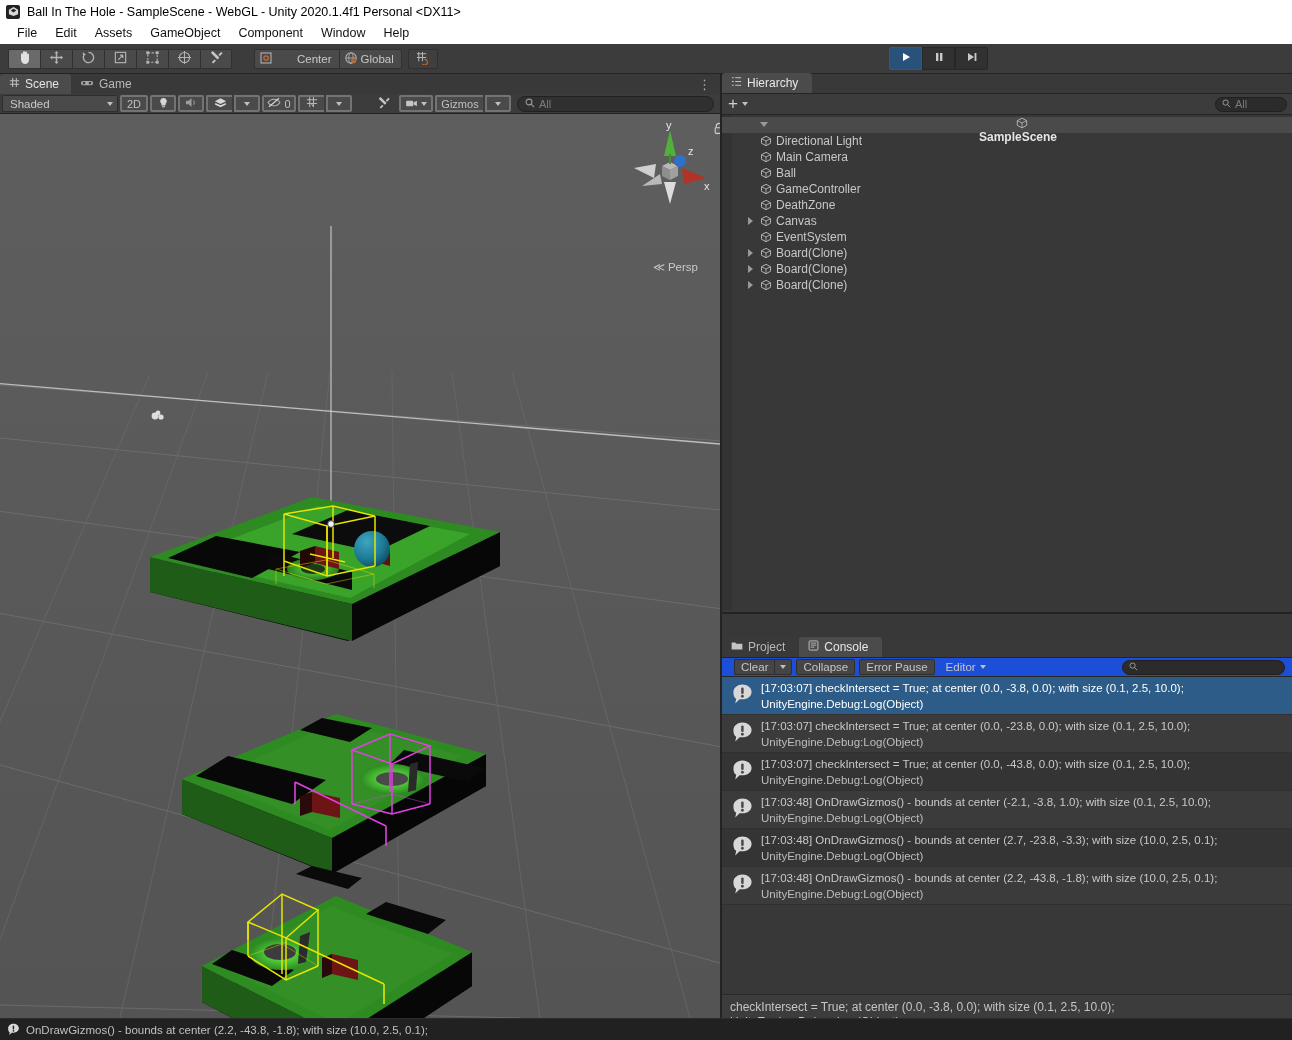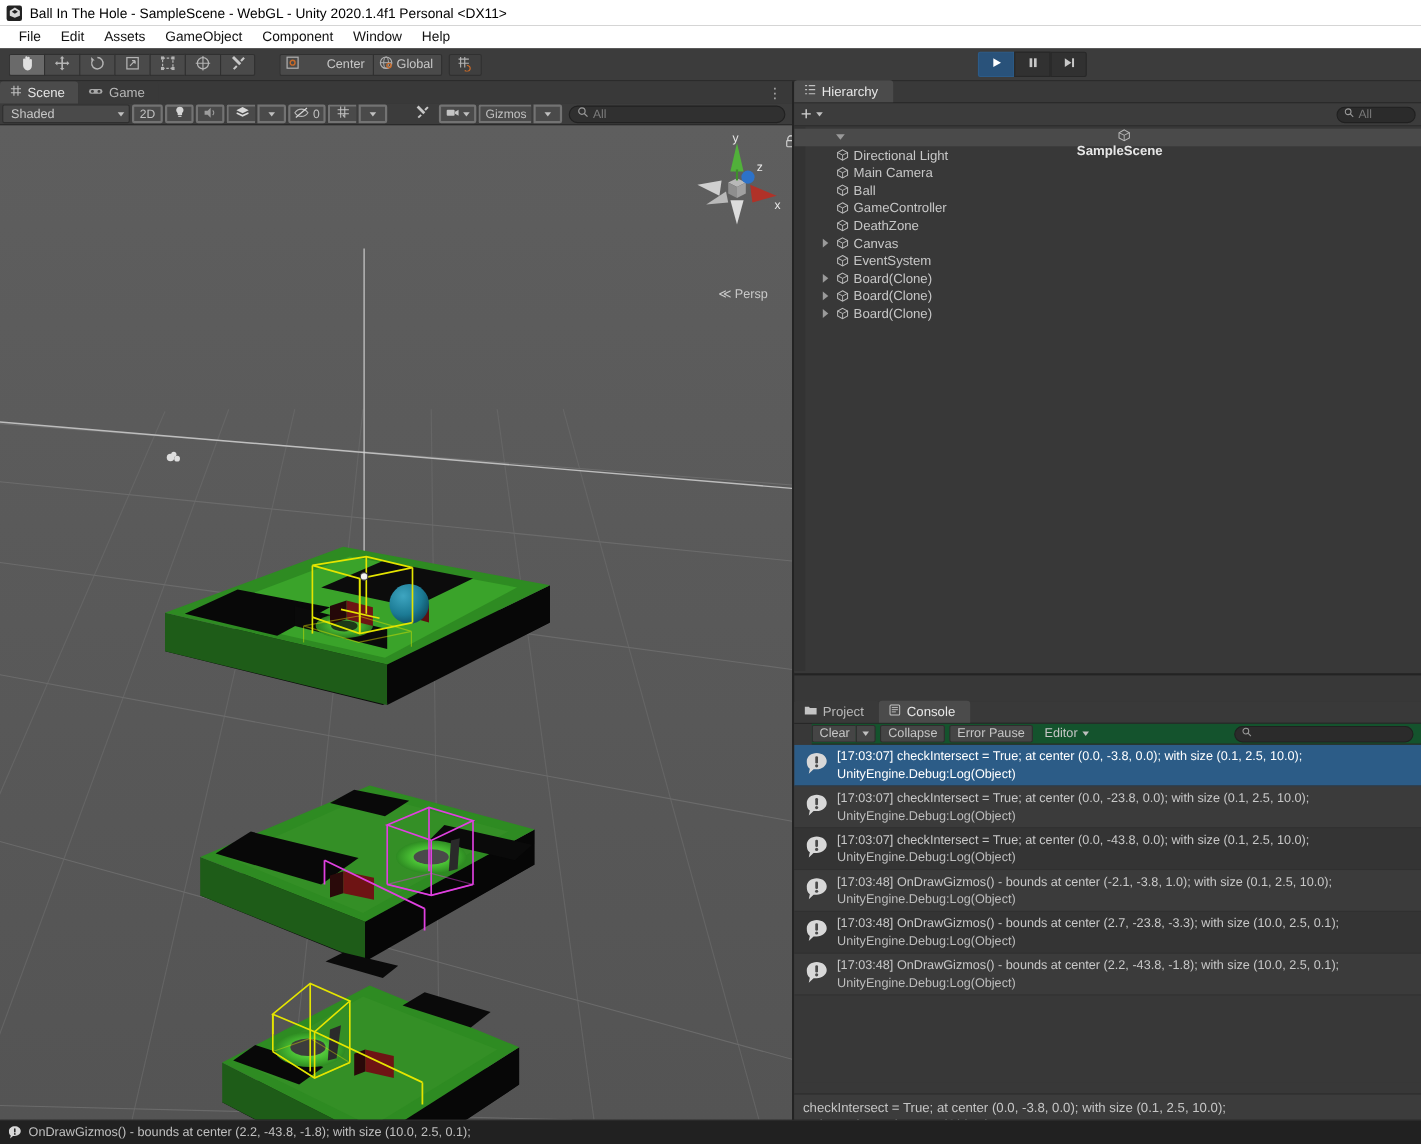--- a/index.html
+++ b/index.html
@@ -148,22 +148,22 @@
   .hrow .tri.open {
     border-left:4px solid transparent;border-right:4px solid transparent;
     border-top:5px solid #9a9a9a; border-bottom:none;
   }
   .hrow .ico { margin-right:4px; display:inline-flex; }
   .hrow span.lbl { line-height:16px; }
 
   
   .console { position:absolute; left:722px; top:638px; width:570px; height:404px; background:#383838; }
   .console-toolbar {
-    height:19px; background:#14532d; display:flex; align-items:center; gap:3px;
-    padding-left:0; border-bottom:1px solid #262626;margin-left:16px;
+    height:19px; background:#1d4ed8; display:flex; align-items:center; gap:3px;
+    padding-left:12px; border-bottom:1px solid #262626;
   }
   .c-btn {
     height:16px; background:#454545; border:1px solid #2e2e2e; border-radius:2px;
     display:flex; align-items:center; padding:0 6px; font-size:11.5px; color:#c6c6c6; gap:4px;
   }
   .c-btn.flat { background:transparent; border-color:transparent; }
   .c-search {
     width:163px; height:15px; background:#2b2b2b; border:1px solid #202020; border-radius:8px;
     display:flex; align-items:center; padding:0 6px; font-size:11px; color:#7a7a7a; gap:4px;
   }

